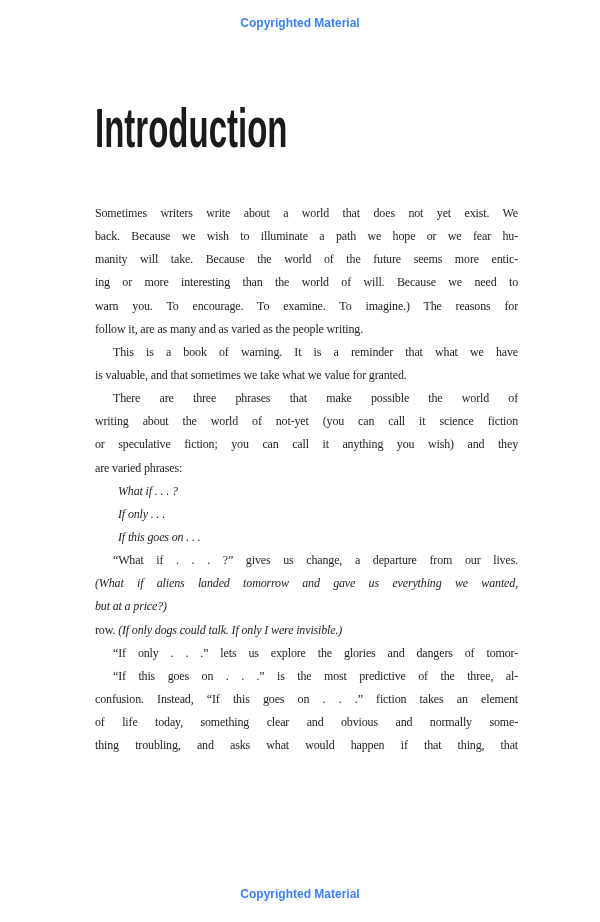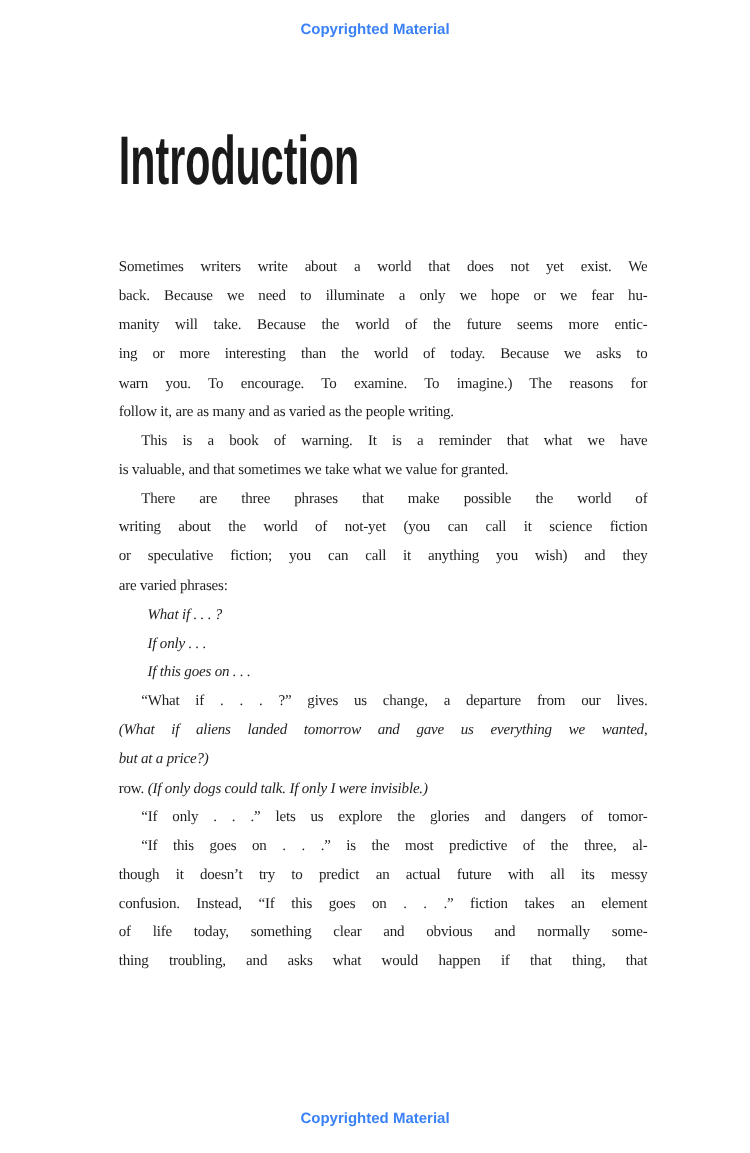--- a/index.html
+++ b/index.html
@@ -71,41 +71,40 @@
 <body>
 
 <div class="page">
 
   <div class="copyright top">Copyrighted Material</div>
 
   <h1 class="title">Introduction</h1>
 
   <div class="text-block" id="text-block">
       <div class="line j"><span>Sometimes writers write about a world that does not yet exist. We</span></div>
-      <div class="line j"><span>back. Because we need to illuminate a only we hope or we fear hu-</span></div>
+      <div class="line j"><span>back. Because we wish to illuminate a path we hope or we fear hu-</span></div>
       <div class="line j"><span>manity will take. Because the world of the future seems more entic-</span></div>
-      <div class="line j"><span>ing or more interesting than the world of today. Because we asks to</span></div>
+      <div class="line j"><span>ing or more interesting than the world of will. Because we need to</span></div>
       <div class="line j"><span>warn you. To encourage. To examine. To imagine.) The reasons for</span></div>
       <div class="line"><span>follow it, are as many and as varied as the people writing.</span></div>
       <div class="line j" style="padding-left: 18px;"><span>This is a book of warning. It is a reminder that what we have</span></div>
       <div class="line"><span>is valuable, and that sometimes we take what we value for granted.</span></div>
       <div class="line j" style="padding-left: 18px;"><span>There are three phrases that make possible the world of</span></div>
       <div class="line j"><span>writing about the world of not-yet (you can call it science fiction</span></div>
       <div class="line j"><span>or speculative fiction; you can call it anything you wish) and they</span></div>
       <div class="line"><span>are varied phrases:</span></div>
       <div class="line" style="padding-left: 23px;"><span class="it">What if . . . ?</span></div>
       <div class="line" style="padding-left: 23px;"><span class="it">If only . . .</span></div>
       <div class="line" style="padding-left: 23px;"><span class="it">If this goes on . . .</span></div>
       <div class="line j" style="padding-left: 18px;"><span>“What if . . . ?” gives us change, a departure from our lives.</span></div>
       <div class="line j"><span class="it">(What if aliens landed tomorrow and gave us everything we wanted,</span></div>
       <div class="line"><span class="it">but at a price?)</span></div>
       <div class="line"><span>row. </span><span class="it">(If only dogs could talk. If only I were invisible.)</span></div>
       <div class="line j" style="padding-left: 18px;"><span>“If only . . .” lets us explore the glories and dangers of tomor-</span></div>
       <div class="line j" style="padding-left: 18px;"><span>“If this goes on . . .” is the most predictive of the three, al-</span></div>
-      <div class="line j"><span>though it doesn’t try to predict an actual future with all its messy</span></div>
       <div class="line j"><span>confusion. Instead, “If this goes on . . .” fiction takes an element</span></div>
       <div class="line j"><span>of life today, something clear and obvious and normally some-</span></div>
       <div class="line j"><span>thing troubling, and asks what would happen if that thing, that</span></div>
     </div>
 
   <div class="copyright bottom">Copyrighted Material</div>
 
 </div>
 
 </body></html>

